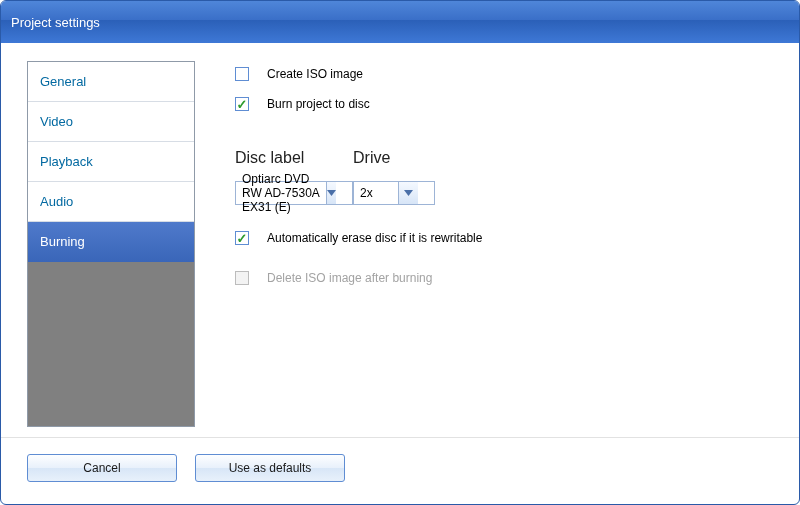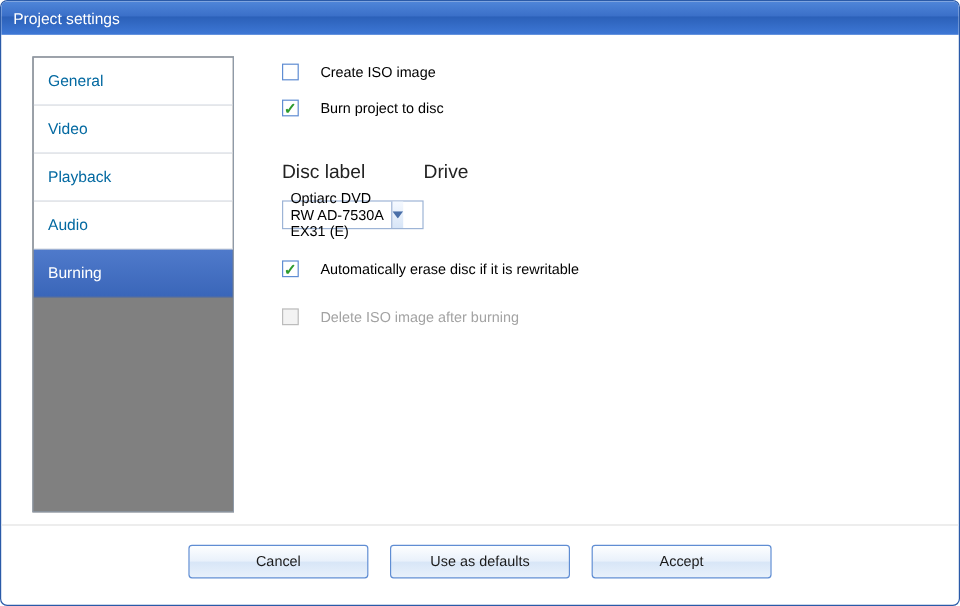--- a/index.html
+++ b/index.html
@@ -14,21 +14,21 @@
     width: 800px;
     height: 505px;
     border: 1px solid #2a5aa8;
     border-radius: 6px;
     overflow: hidden;
     background: #fff;
     display: flex;
     flex-direction: column;
   }
   .titlebar {
-    height: 28px;
+    height: 42px;
     background: linear-gradient(to bottom, #4f86d9 0%, #3a6fc8 45%, #2b60b8 46%, #3e78d6 100%);
     color: #fff;
     display: flex;
     align-items: center;
     padding: 0 10px;
     font-size: 13px;
   }
   .body {
     flex: 1;
     display: flex;
@@ -140,21 +140,21 @@
   .speed-wrap {
     display: flex;
   }
   .speed-combo {
     width: 82px;
   }
   .footer {
     border-top: 1px solid #e2e2e2;
     padding: 16px 26px 22px 26px;
     display: flex;
-    justify-content: center;
+    justify-content: flex-start;
     gap: 18px;
   }
   .btn {
     min-width: 150px;
     height: 28px;
     border: 1px solid #5f8dd3;
     background: linear-gradient(to bottom, #fdfeff 0%, #e9f1fb 48%, #d8e6f7 52%, #e8f1fb 100%);
     border-radius: 3px;
     font-family: inherit;
     font-size: 12px;
@@ -215,20 +215,30 @@
         <div class="form-label">Drive</div>
         <div class="combo">
           <span>Optiarc DVD RW AD-7530A EX31 (E)</span>
           <span class="combo-btn">
             <svg width="9" height="6" viewBox="0 0 9 6">
                 <path d="M0 0 L9 0 L4.5 6 Z" fill="#4a6fa8"></path>
               </svg>
           </span>
         </div>
 
+        <div class="speed-wrap">
+          <div class="combo speed-combo">
+            <span>2x</span>
+            <span class="combo-btn">
+              <svg width="9" height="6" viewBox="0 0 9 6">
+                  <path d="M0 0 L9 0 L4.5 6 Z" fill="#4a6fa8"></path>
+                </svg>
+            </span>
+          </div>
+        </div>
       </div>
 
       <div class="check-row">
         <span class="checkbox">
           <span>✓</span>
         </span>
         <span class="check-label">Automatically erase disc if it is rewritable</span>
       </div>
 
       <div class="spacer-v"></div>
@@ -241,17 +251,14 @@
     </div>
   </div>
 
   <div class="footer">
     <div class="btn">
       <span>Cancel</span>
     </div>
     <div class="btn">
       <span>Use as defaults</span>
     </div>
-    <div class="btn">
-      <span>Accept</span>
-    </div>
   </div>
 </div>
 
 </body></html>

